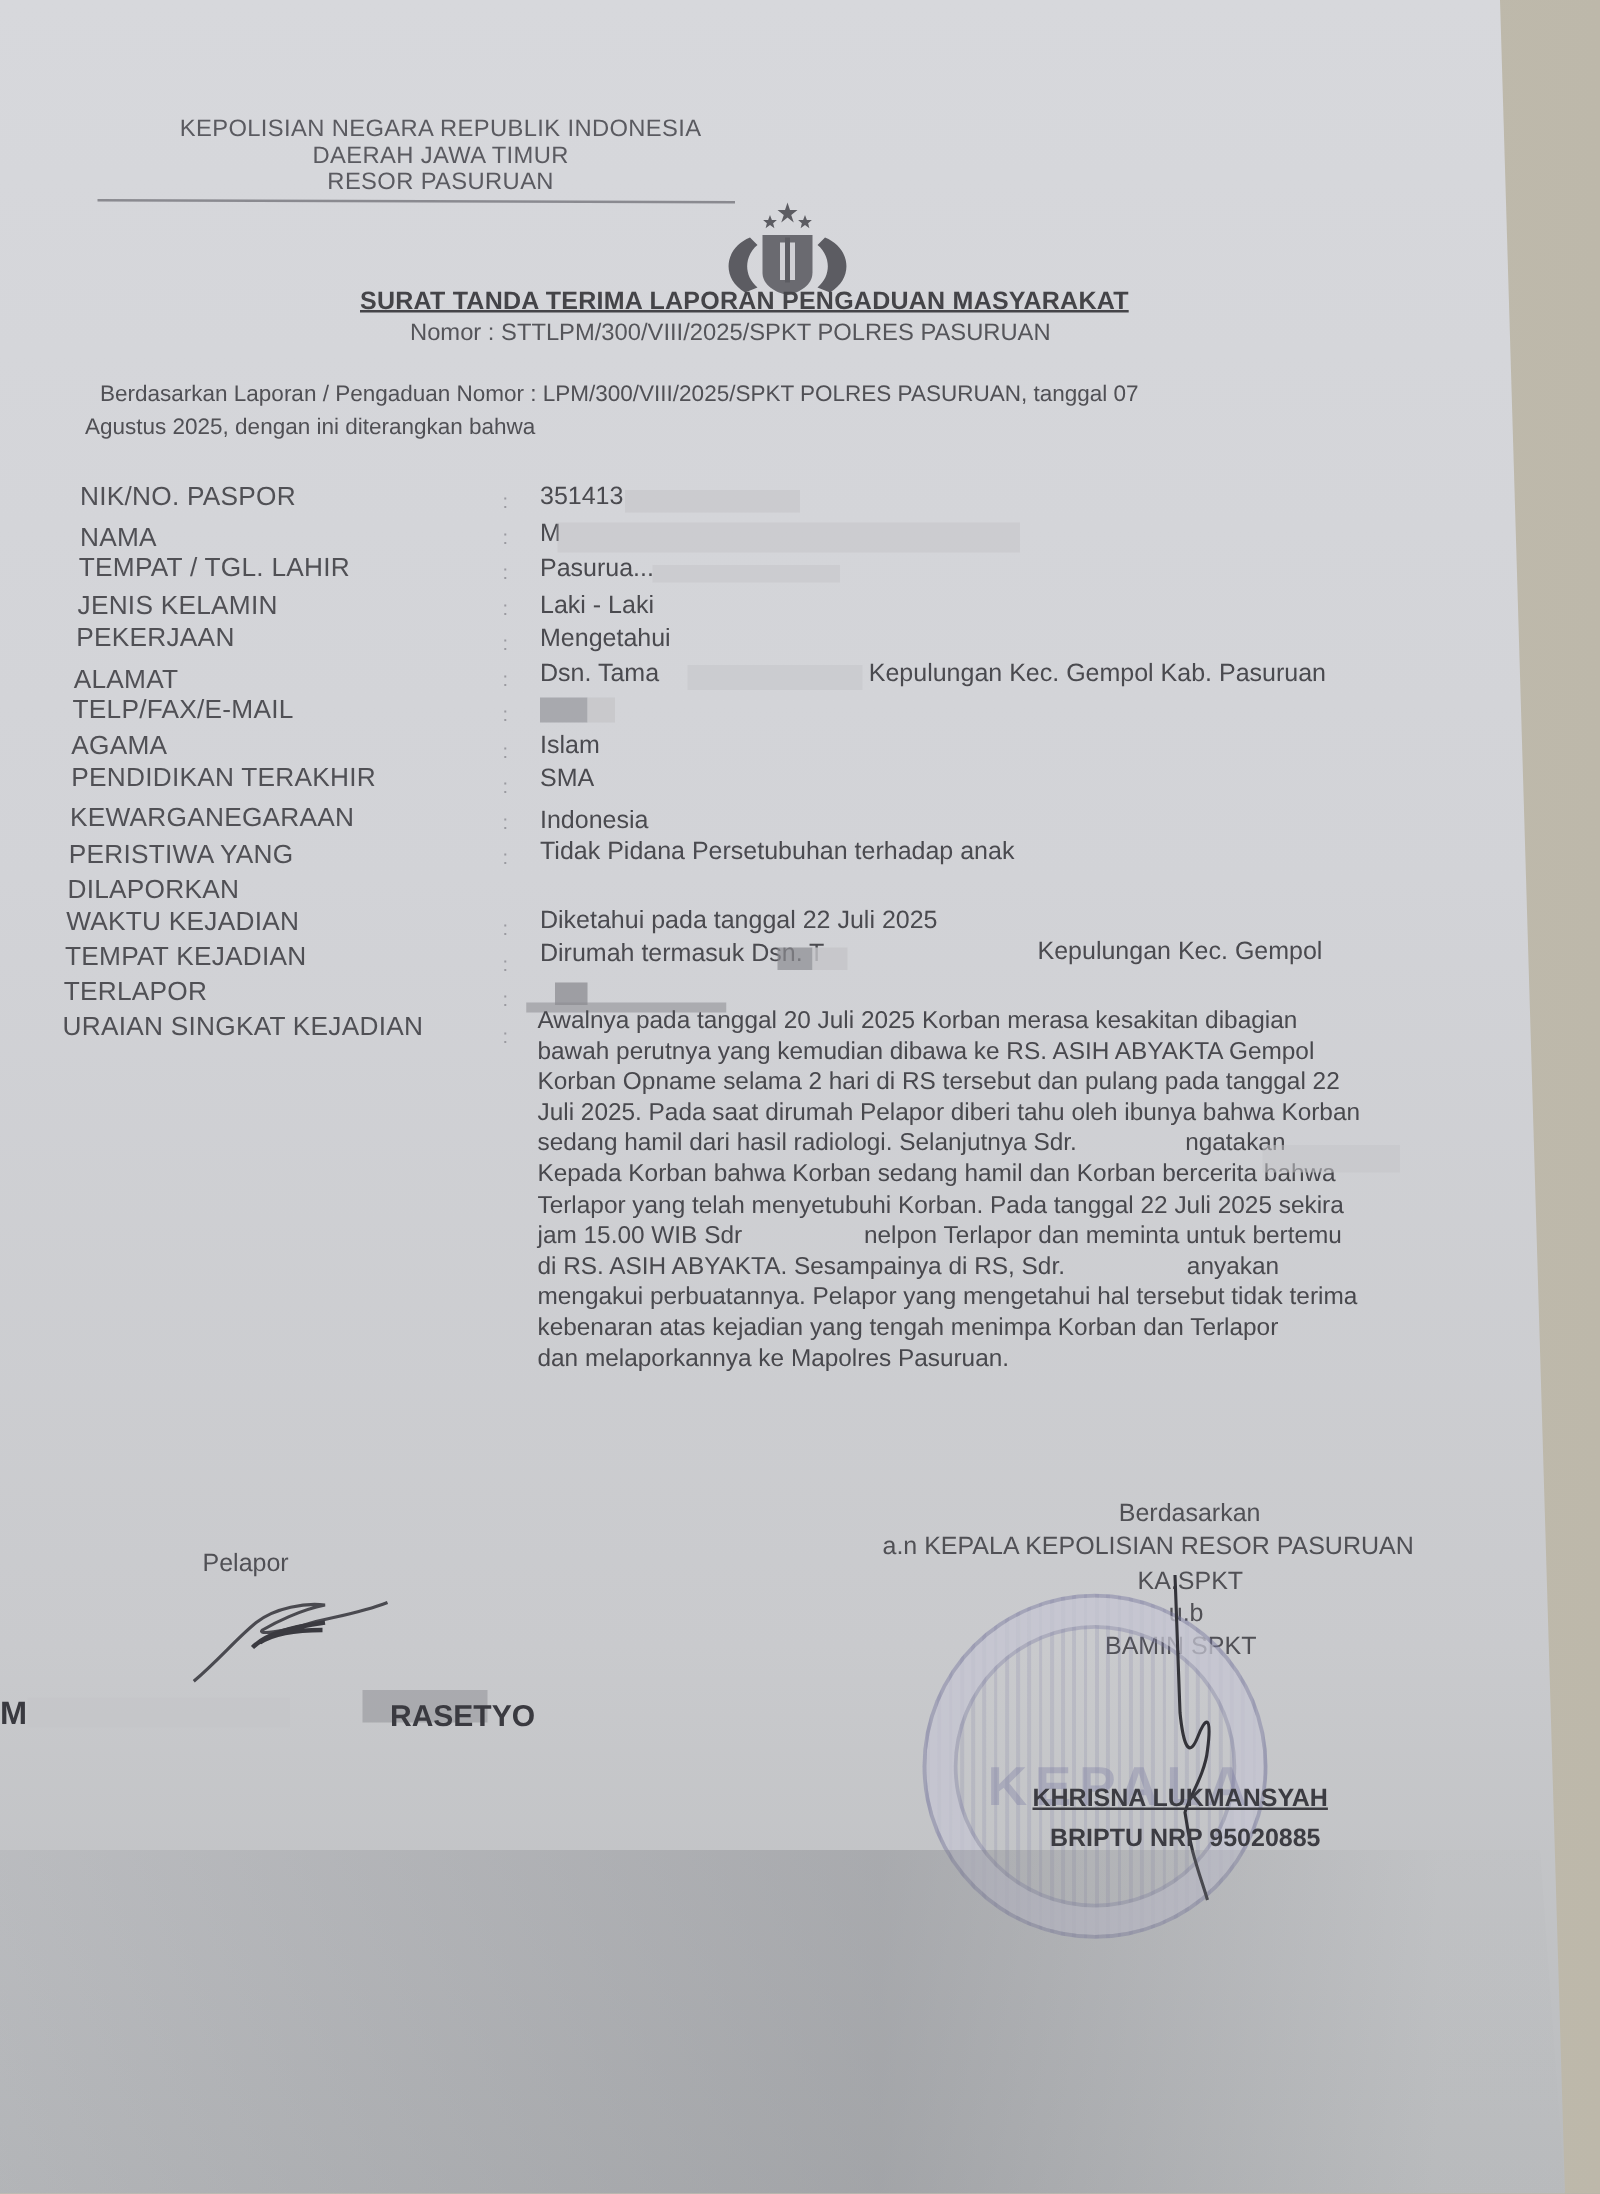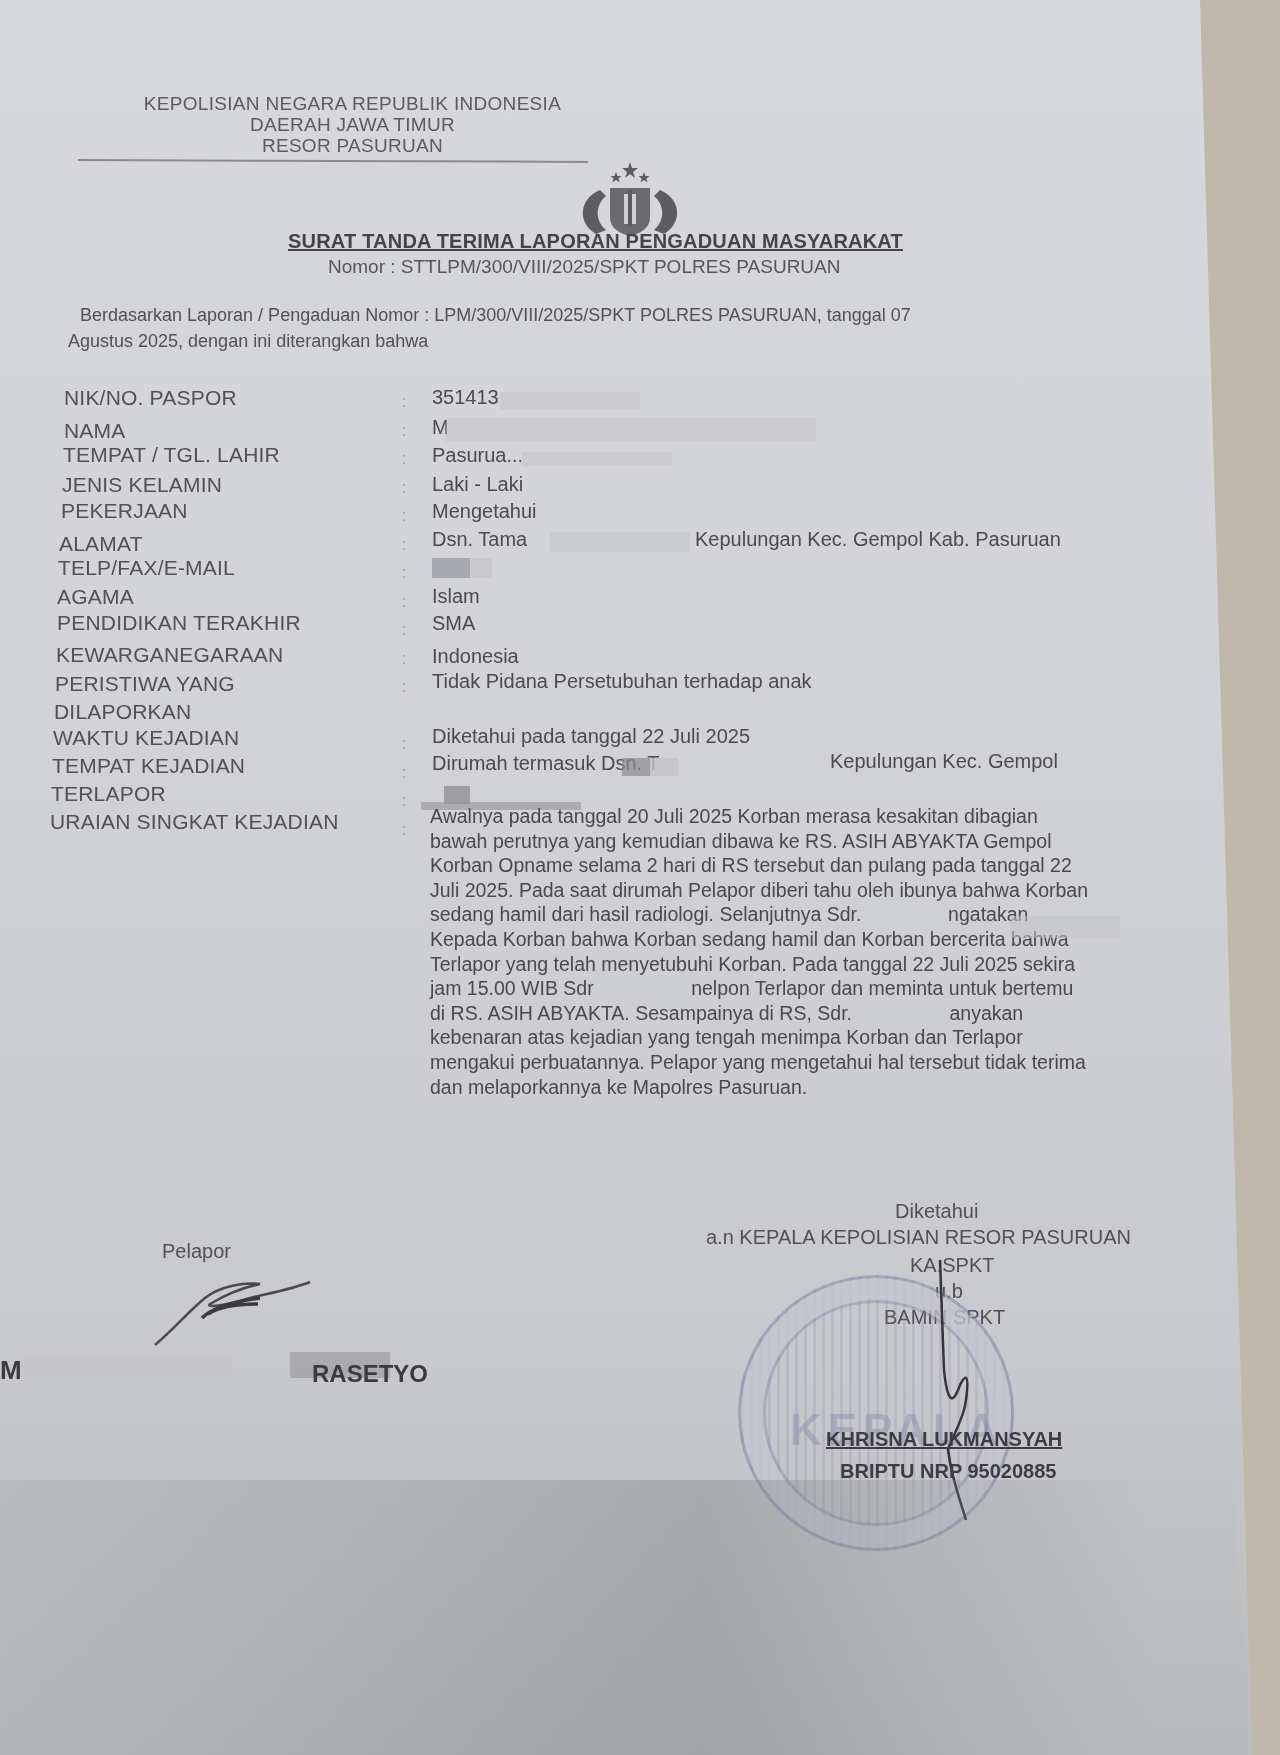--- a/index.html
+++ b/index.html
@@ -150,37 +150,37 @@
   <div class="abs uraian" style="left:430px;top:804px;">
     <p>Awalnya pada tanggal 20 Juli 2025 Korban merasa kesakitan dibagian</p>
     <p>bawah perutnya yang kemudian dibawa ke RS. ASIH ABYAKTA Gempol</p>
     <p>Korban Opname selama 2 hari di RS tersebut dan pulang pada tanggal 22</p>
     <p>Juli 2025. Pada saat dirumah Pelapor diberi tahu oleh ibunya bahwa Korban</p>
     <p style="white-space:pre;">sedang hamil dari hasil radiologi. Selanjutnya Sdr.                ngatakan</p>
     <p>Kepada Korban bahwa Korban sedang hamil dan Korban bercerita bahwa</p>
     <p>Terlapor yang telah menyetubuhi Korban. Pada tanggal 22 Juli 2025 sekira</p>
     <p style="white-space:pre;">jam 15.00 WIB Sdr                  nelpon Terlapor dan meminta untuk bertemu</p>
     <p style="white-space:pre;">di RS. ASIH ABYAKTA. Sesampainya di RS, Sdr.                  anyakan</p>
+    <p>mengakui perbuatannya. Pelapor yang mengetahui hal tersebut tidak terima</p>
     <p>kebenaran atas kejadian yang tengah menimpa Korban dan Terlapor</p>
-    <p>mengakui perbuatannya. Pelapor yang mengetahui hal tersebut tidak terima</p>
     <p>dan melaporkannya ke Mapolres Pasuruan.</p>
   </div>
   <div class="redact" style="left:1010px;top:916px;width:110px;height:22px;opacity:.55;"></div>
 
   <div class="abs sig" style="left:162px;top:1240px;">Pelapor</div>
   <svg class="abs" style="left:150px;top:1270px;" width="170" height="80" viewBox="0 0 170 80">
     <path d="M5,75 C25,58 40,40 55,28 C70,16 95,12 110,14 C90,18 70,28 60,34 C55,38 75,36 100,28 C115,24 140,20 160,12" fill="none" stroke="#4a4a50" stroke-width="2.5"></path>
     <path d="M52,48 C62,38 80,32 110,28 M58,44 C70,36 90,34 108,34" fill="none" stroke="#3a3a40" stroke-width="3.5"></path>
   </svg>
   <div class="abs" style="left:0px;top:1355px;font-size:26px;font-weight:bold;color:#3a3a40;">M</div>
   <div class="redact" style="left:22px;top:1358px;width:210px;height:24px;opacity:.45;"></div>
   <div class="redact dark" style="left:290px;top:1352px;width:100px;height:26px;opacity:.5;"></div>
   <div class="abs" style="left:312px;top:1360px;font-size:24px;font-weight:bold;color:#3a3a40;">RASETYO</div>
 
-  <div class="abs sig" style="left:895px;top:1200px;">Diketahui</div>
+  <div class="abs sig" style="left:895px;top:1200px;">Berdasarkan</div>
   <div class="abs sig" style="left:706px;top:1226px;">a.n KEPALA KEPOLISIAN RESOR PASURUAN</div>
   <div class="abs sig" style="left:910px;top:1254px;">KA.SPKT</div>
   <div class="abs sig" style="left:935px;top:1280px;">u.b</div>
   <div class="abs sig" style="left:884px;top:1306px;">BAMIN SPKT</div>
 
   <div class="stamp"></div>
   <div class="stamp-text" style="left:790px;top:1405px;">KEPALA</div>
 
   <svg class="abs" style="left:920px;top:1250px;" width="80" height="280" viewBox="0 0 80 280">
     <path d="M20,10 L24,120 C26,140 30,160 38,140 C44,124 50,120 46,150 C44,170 30,190 28,200 C32,230 40,250 46,270" fill="none" stroke="#34343a" stroke-width="2.5"></path>

